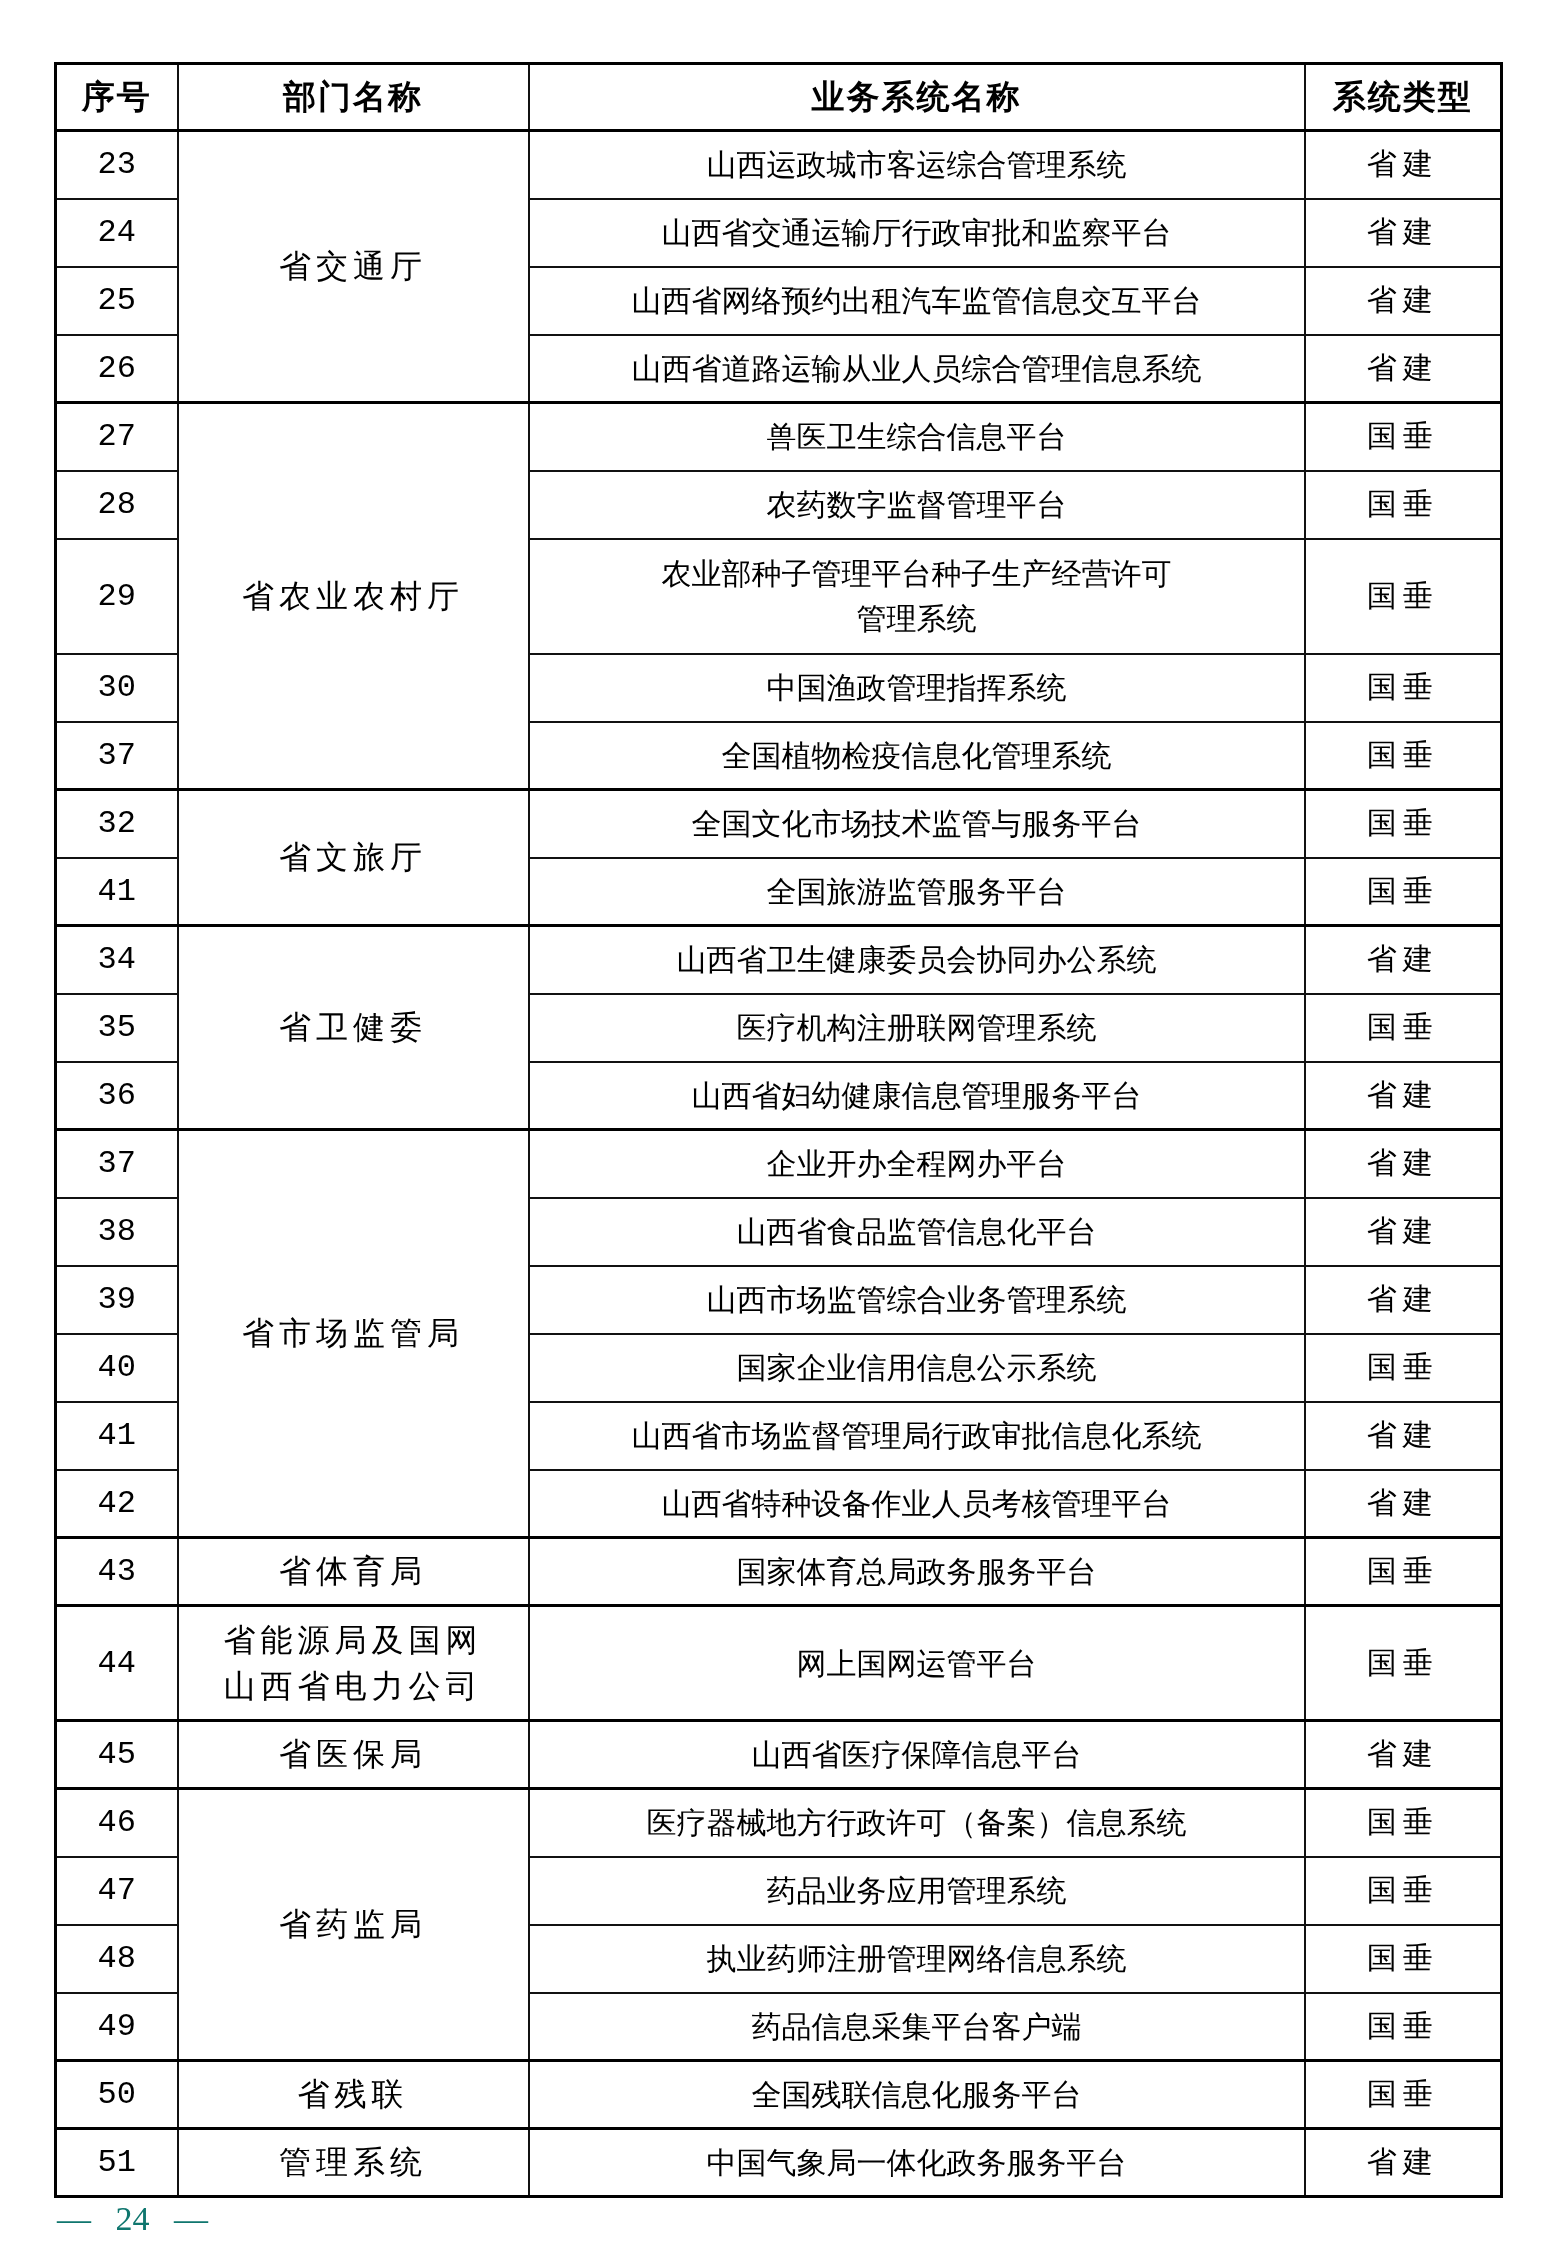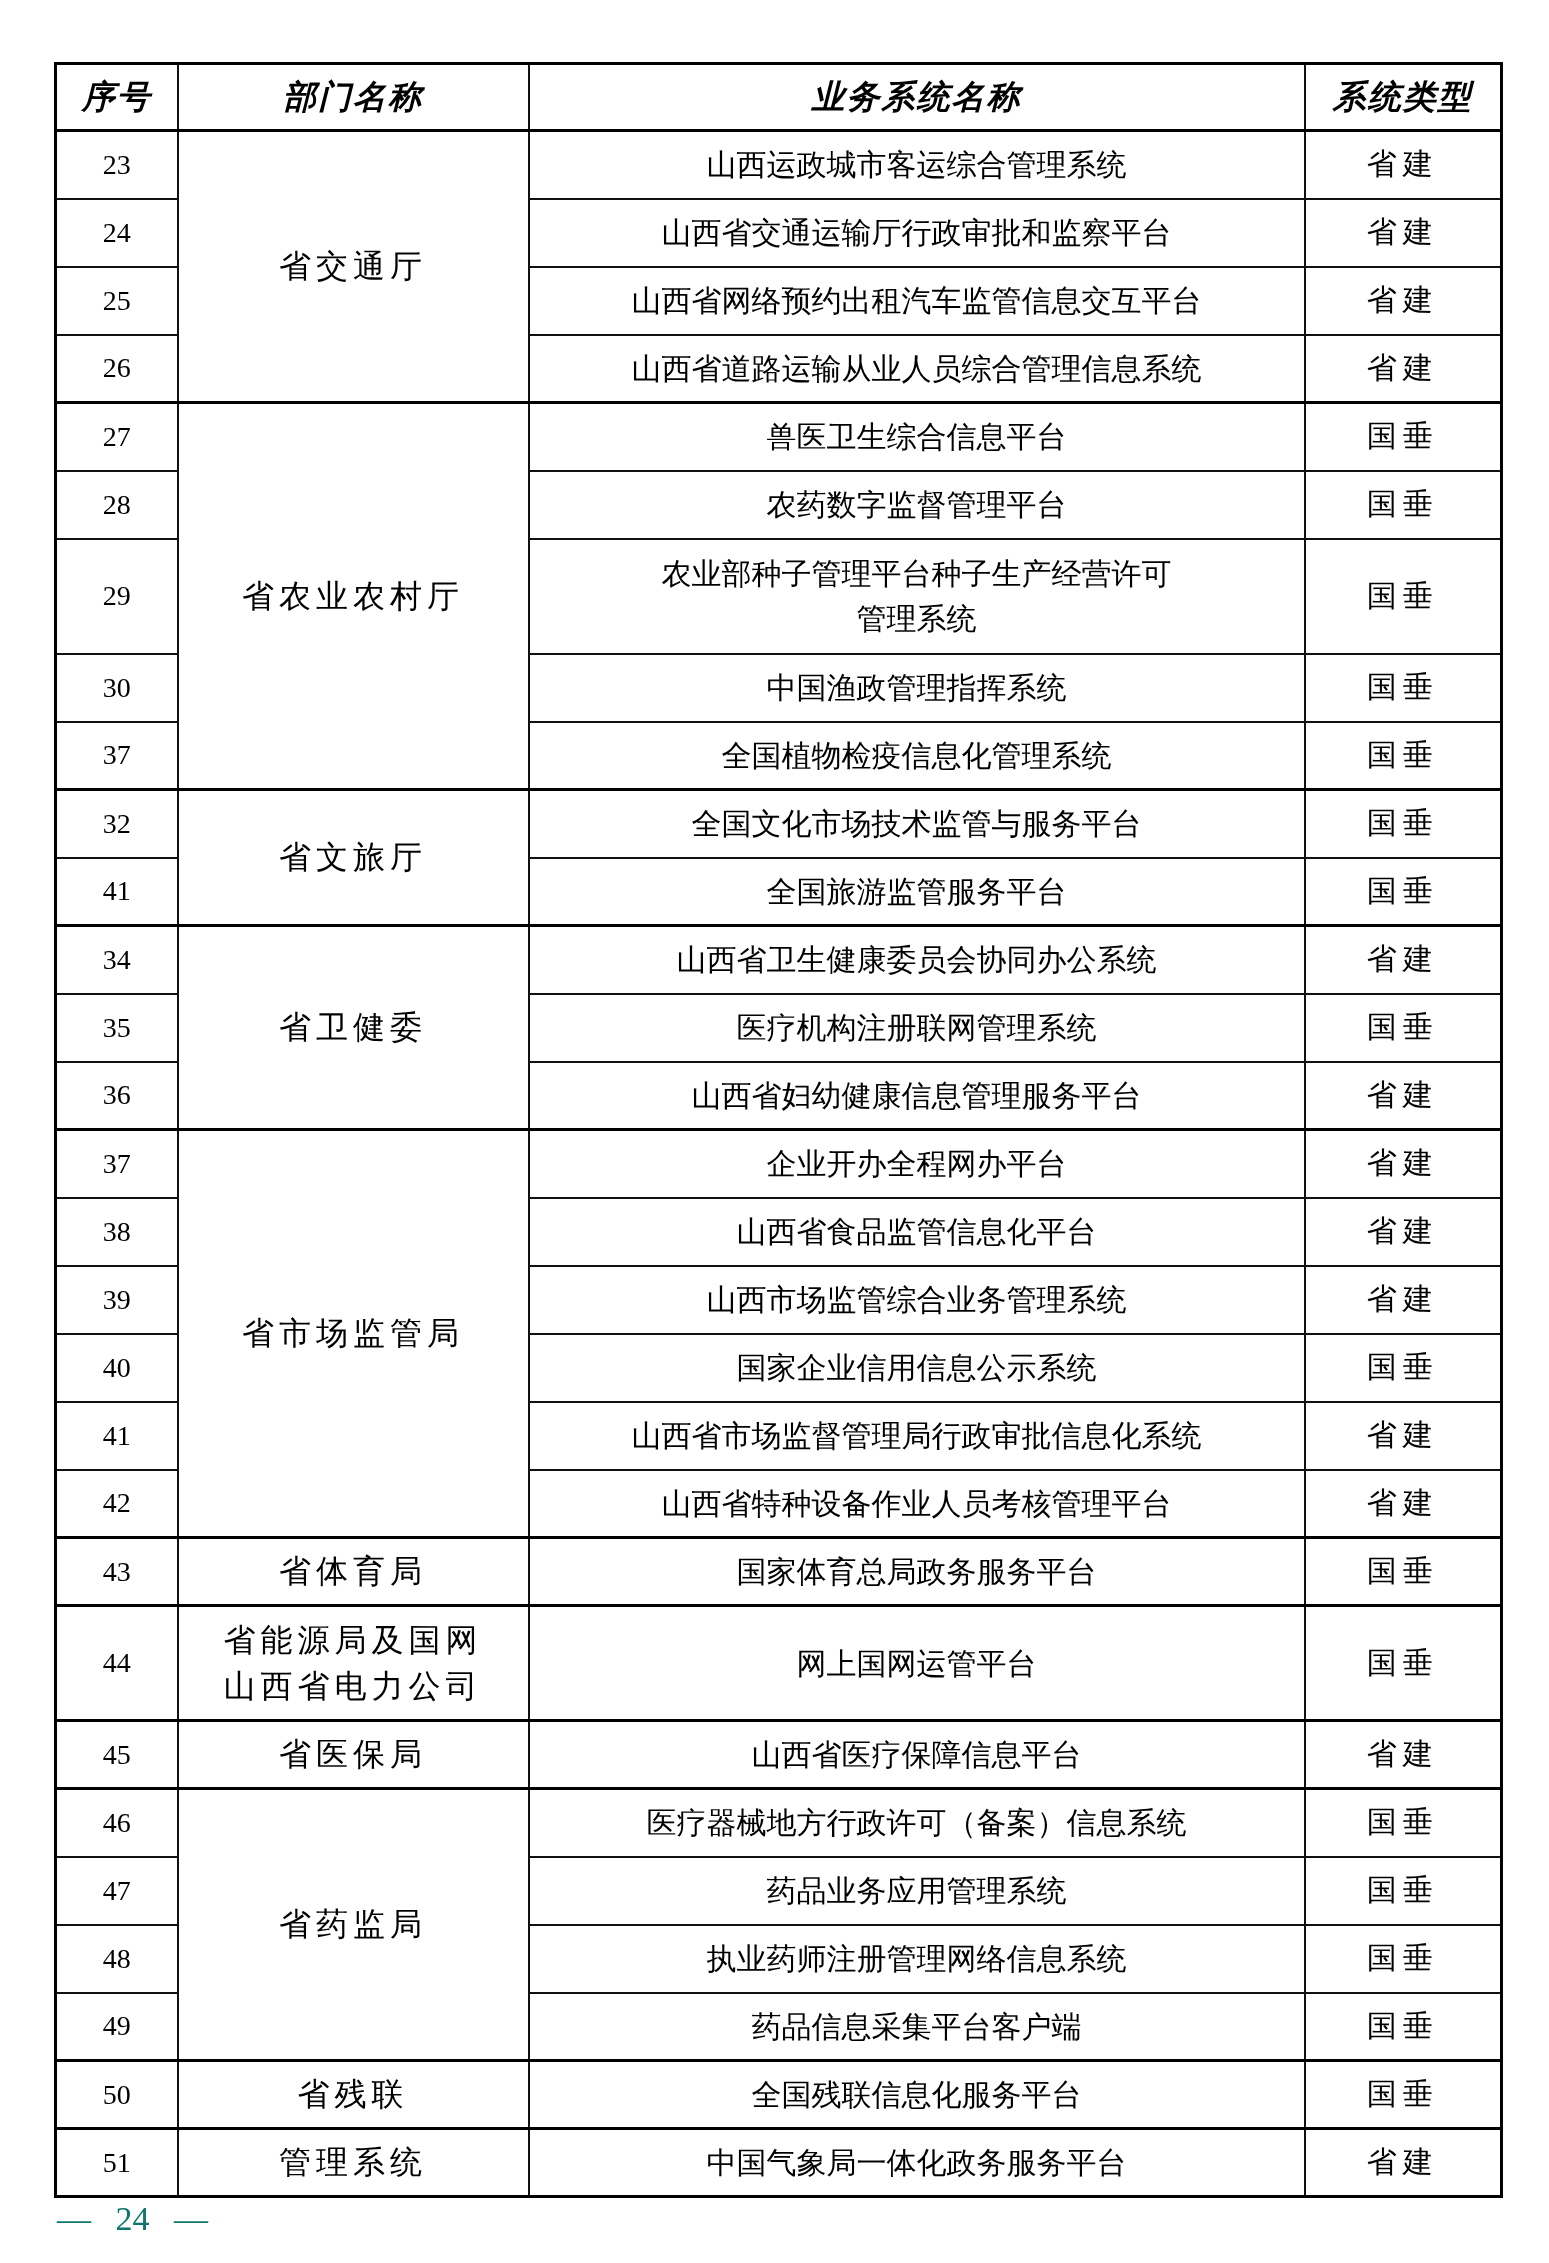--- a/index.html
+++ b/index.html
@@ -33,28 +33,27 @@
     vertical-align: middle;
     overflow: hidden;
   }
   thead th {
     height: 64px;
     font-family: "Liberation Sans", "DejaVu Sans", sans-serif;
     font-weight: bold;
     font-size: 33px;
     letter-spacing: 2px;
     border-bottom: 3px solid #000000;
-    font-style: italic;
   }
   tr.r-s { height: 68px; }
   tr.r-t { height: 115px; margin-top: 20px; }
   tr.group-start td { border-top: 3px solid #000000; }
   td.no {
-    font-size: 28px;
-    font-family: Liberation Serif, serif;
+    font-size: 32px;
+    font-family: Liberation Mono, monospace;
   }
   td.dept {
     font-size: 32px;
     letter-spacing: 5px;
     white-space: pre-line;
     line-height: 1.45;
   }
   td.sys {
     font-size: 30px;
     white-space: pre-line;

